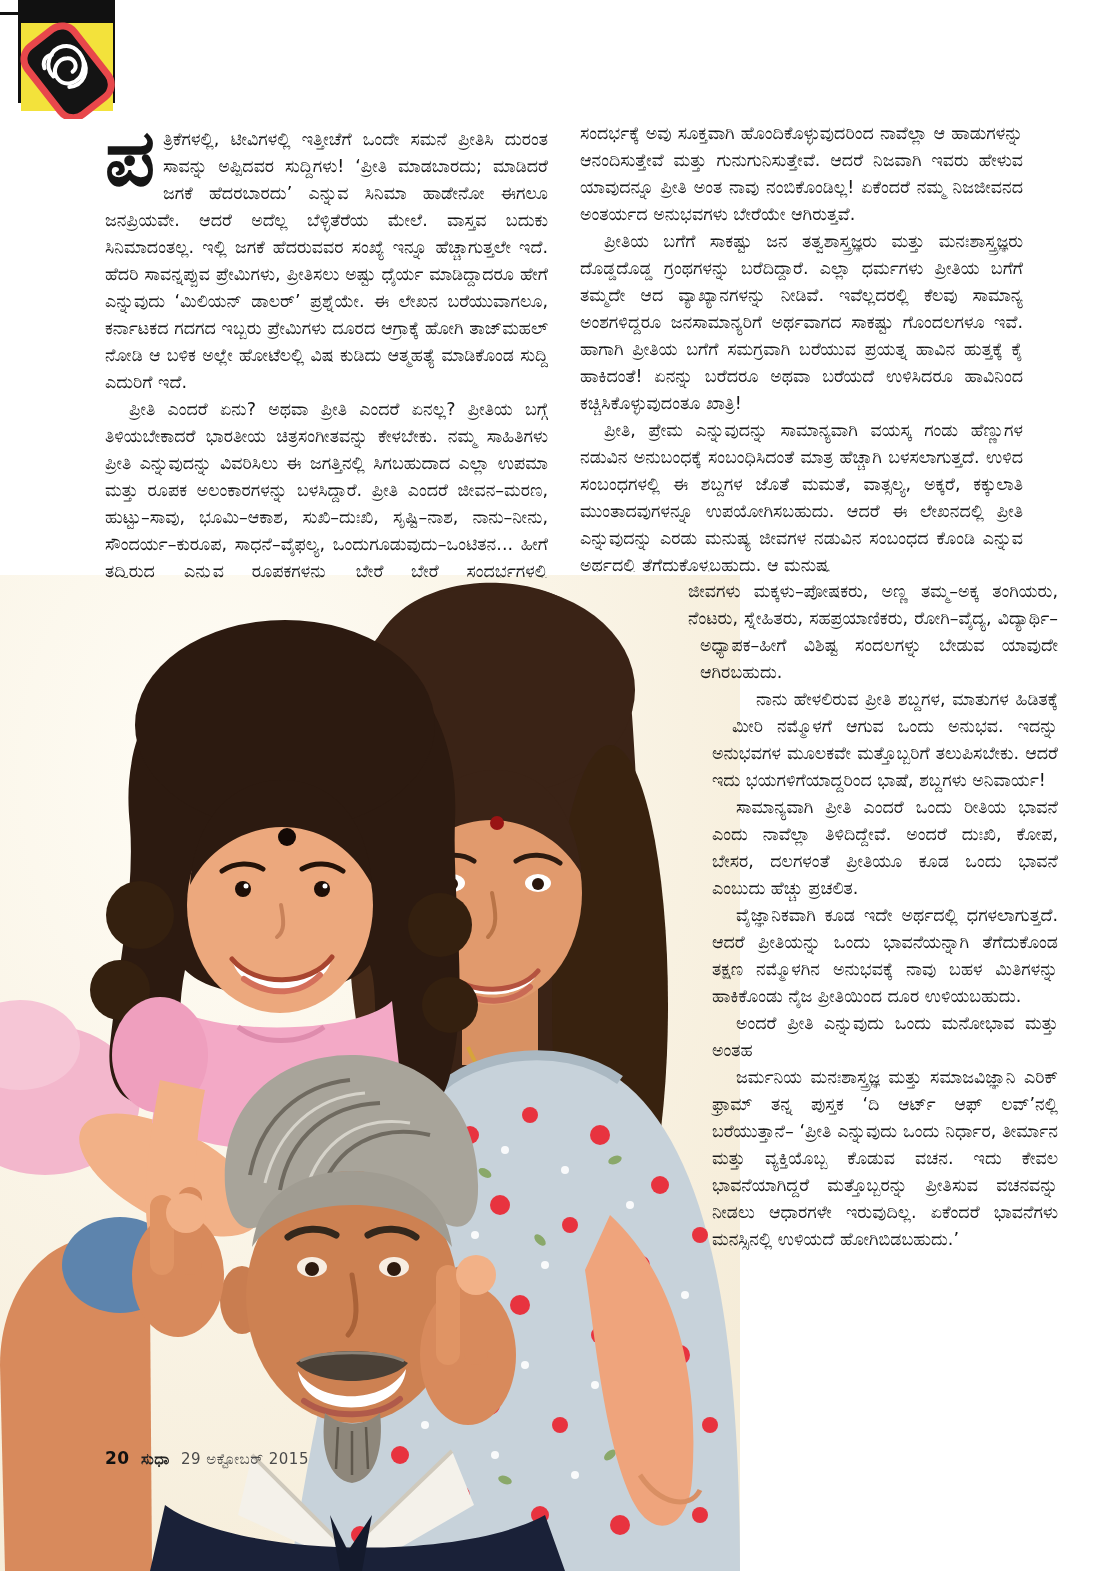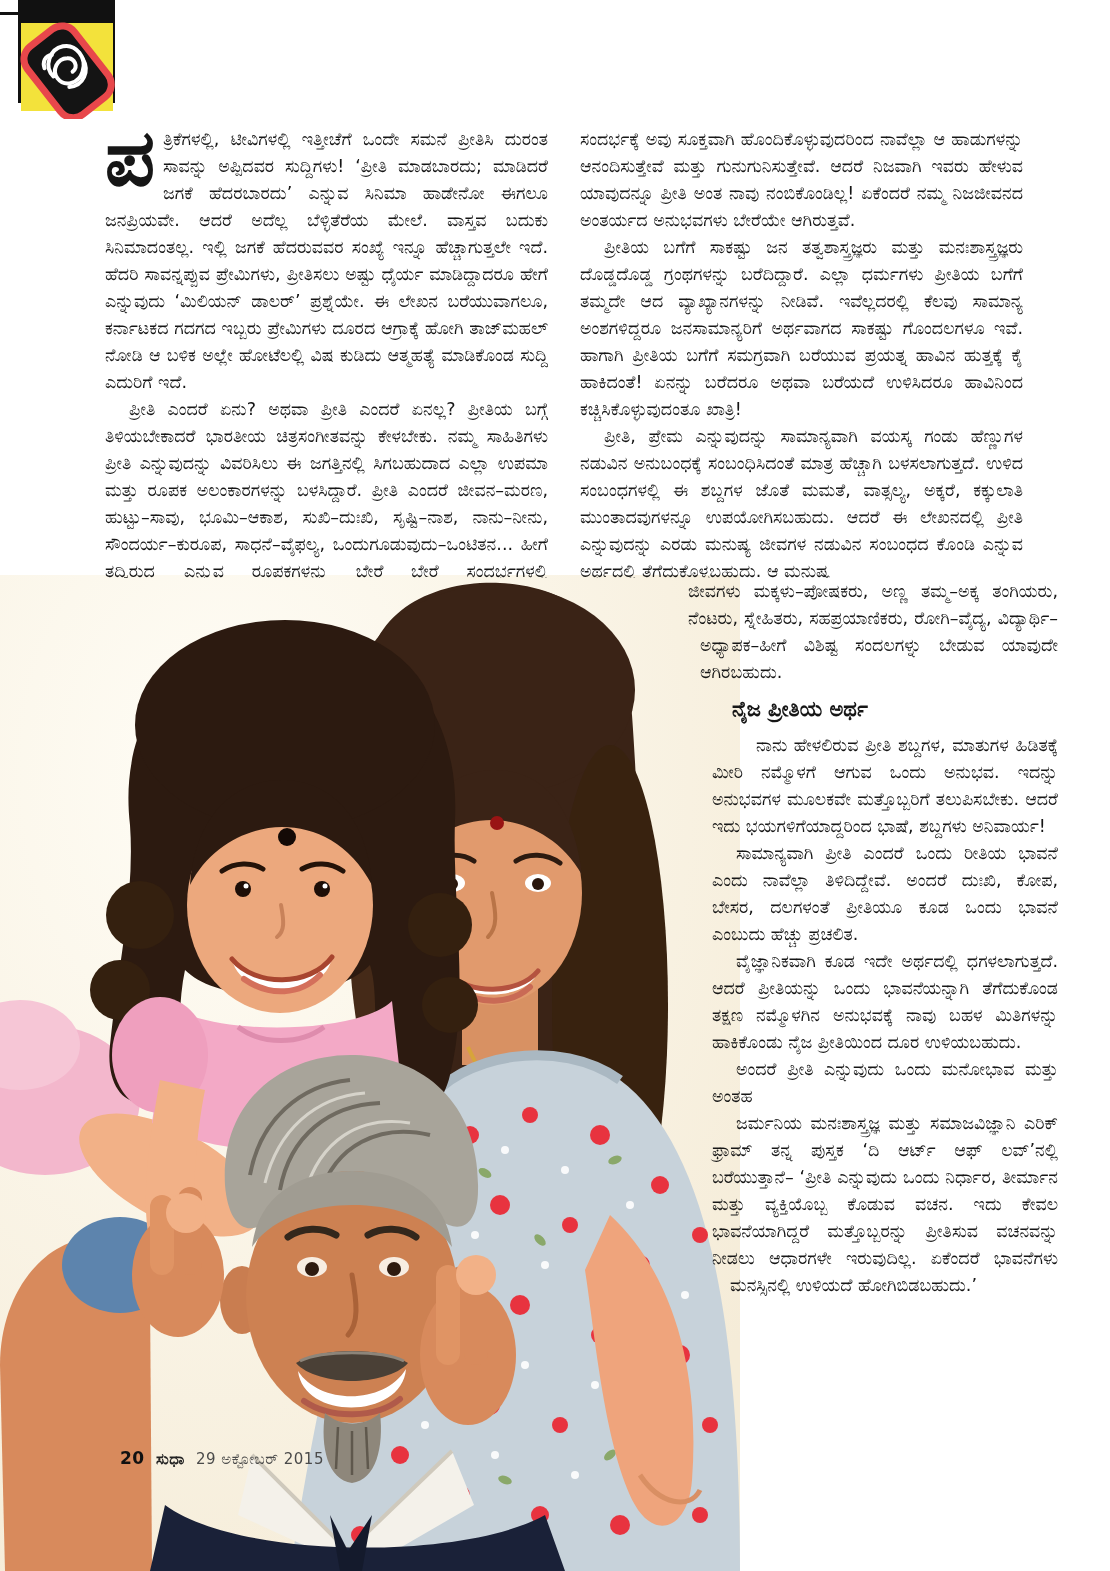--- a/index.html
+++ b/index.html
@@ -11,21 +11,21 @@
   
   .logo-rule{position:absolute;left:0;top:12px;width:19px;height:3px;background:#111;}
   .logo-box{position:absolute;left:18px;top:0;width:97px;height:103px;background:#111;}
   .logo-yellow{position:absolute;left:21px;top:23px;width:92px;height:88px;background:#f3e23b;overflow:visible;}
   .logo-yellow svg{position:absolute;left:-6px;top:-8px;}
   
   .col{position:absolute;text-align:justify;font-size:17.5px;line-height:27px;overflow:hidden;}
   .col p{margin:0;}
   .ind{text-indent:24px;}
   #left-col{left:105px;top:126px;width:443px;height:452px;}
-  #right-col-top{left:580px;top:126px;width:443px;height:452px;}
+  #right-col-top{left:580px;top:120px;width:443px;height:452px;}
   #right-col-wrap{left:580px;top:578px;width:478px;height:865px;overflow:hidden;}
   .dropcap{
     float:left;font-size:78px;line-height:56px;font-weight:bold;
     padding:4px 10px 0 0;letter-spacing:-2px;
   }
   .step{float:left;clear:left;}
   .s1{width:108px;height:28px;}
   .s2{width:62px;height:28px;}
   .s3{width:75px;height:28px;}
   .s4{width:120px;height:30px;}
@@ -34,21 +34,21 @@
   .s7{width:150px;height:120px;}
   .s8{width:60px;height:40px;}
   .section-heading{
     font-weight:bold;font-size:21px;line-height:30px;margin:8px 0 8px 0;text-align:left;
   }
   
   #photo{position:absolute;left:0;top:575px;width:740px;height:996px;z-index:1;}
   .text-layer{z-index:2;}
   
   #footer{
-    position:absolute;left:120px;top:1448px;z-index:3;font-size:15px;
+    position:absolute;left:105px;top:1448px;z-index:3;font-size:15px;
     color:#1c1c1c;letter-spacing:0.5px;white-space:nowrap;
   }
   #footer .pg{font-weight:bold;font-size:17px;color:#111;}
   #footer .mag{font-weight:bold;color:#222;margin-left:6px;}
   #footer .date{color:#4a4a4a;margin-left:6px;}
 </style>
 </head>
 <body>
 
 <div class="logo-rule"></div>
@@ -281,21 +281,20 @@
 <div id="right-col-wrap" class="col text-layer">
   <div class="step s1"></div>
   <div class="step s2"></div>
   <div class="step s3"></div>
   <div class="step s4"></div>
   <div class="step s5"></div>
   <div class="step s6"></div>
   <div class="step s7"></div>
   <div class="step s8"></div>
   <p>ಜೀವಗಳು ಮಕ್ಕಳು–ಪೋಷಕರು, ಅಣ್ಣ ತಮ್ಮ–ಅಕ್ಕ ತಂಗಿಯರು, ನೆಂಟರು, ಸ್ನೇಹಿತರು, ಸಹಪ್ರಯಾಣಿಕರು, ರೋಗಿ–ವೈದ್ಯ, ವಿದ್ಯಾರ್ಥಿ–ಅಧ್ಯಾಪಕ–ಹೀಗೆ ವಿಶಿಷ್ಟ ಸಂದಲಗಳ್ನು ಬೇಡುವ ಯಾವುದೇ ಆಗಿರಬಹುದು.</p>
-  <h2 class="section-heading">ನೈಜ ಪ್ರೀತಿಯ ಅರ್ಥ</h2>
   <p class="ind">ನಾನು ಹೇಳಲಿರುವ ಪ್ರೀತಿ ಶಬ್ದಗಳ, ಮಾತುಗಳ ಹಿಡಿತಕ್ಕೆ ಮೀರಿ ನಮ್ಮೊಳಗೆ ಆಗುವ ಒಂದು ಅನುಭವ. ಇದನ್ನು ಅನುಭವಗಳ ಮೂಲಕವೇ ಮತ್ತೊಬ್ಬರಿಗೆ ತಲುಪಿಸಬೇಕು. ಆದರೆ ಇದು ಭಯಗಳಿಗೆಯಾದ್ದರಿಂದ ಭಾಷೆ, ಶಬ್ದಗಳು ಅನಿವಾರ್ಯ!</p>
   <p class="ind">ಸಾಮಾನ್ಯವಾಗಿ ಪ್ರೀತಿ ಎಂದರೆ ಒಂದು ರೀತಿಯ ಭಾವನೆ ಎಂದು ನಾವೆಲ್ಲಾ ತಿಳಿದಿದ್ದೇವೆ. ಅಂದರೆ ದುಃಖಿ, ಕೋಪ, ಬೇಸರ, ದಲಗಳಂತೆ ಪ್ರೀತಿಯೂ ಕೂಡ ಒಂದು ಭಾವನೆ ಎಂಬುದು ಹೆಚ್ಚು ಪ್ರಚಲಿತ.</p>
   <p class="ind">ವೈಜ್ಞಾನಿಕವಾಗಿ ಕೂಡ ಇದೇ ಅರ್ಥದಲ್ಲಿ ಧಗಳಲಾಗುತ್ತದೆ. ಆದರೆ ಪ್ರೀತಿಯನ್ನು ಒಂದು ಭಾವನೆಯನ್ನಾಗಿ ತೆಗೆದುಕೊಂಡ ತಕ್ಷಣ ನಮ್ಮೊಳಗಿನ ಅನುಭವಕ್ಕೆ ನಾವು ಬಹಳ ಮಿತಿಗಳನ್ನು ಹಾಕಿಕೊಂಡು ನೈಜ ಪ್ರೀತಿಯಿಂದ ದೂರ ಉಳಿಯಬಹುದು.</p>
   <p class="ind">ಅಂದರೆ ಪ್ರೀತಿ ಎನ್ನುವುದು ಒಂದು ಮನೋಭಾವ ಮತ್ತು ಅಂತಹ</p>
   <p class="ind">ಜರ್ಮನಿಯ ಮನಃಶಾಸ್ತ್ರಜ್ಞ ಮತ್ತು ಸಮಾಜವಿಜ್ಞಾನಿ ಎರಿಕ್ ಫ್ರಾಮ್ ತನ್ನ ಪುಸ್ತಕ ‘ದಿ ಆರ್ಟ್ ಆಫ್ ಲವ್’ನಲ್ಲಿ ಬರೆಯುತ್ತಾನೆ– ‘ಪ್ರೀತಿ ಎನ್ನುವುದು ಒಂದು ನಿರ್ಧಾರ, ತೀರ್ಮಾನ ಮತ್ತು ವ್ಯಕ್ತಿಯೊಬ್ಬ ಕೊಡುವ ವಚನ. ಇದು ಕೇವಲ ಭಾವನೆಯಾಗಿದ್ದರೆ ಮತ್ತೊಬ್ಬರನ್ನು ಪ್ರೀತಿಸುವ ವಚನವನ್ನು ನೀಡಲು ಆಧಾರಗಳೇ ಇರುವುದಿಲ್ಲ. ಏಕೆಂದರೆ ಭಾವನೆಗಳು ಮನಸ್ಸಿನಲ್ಲಿ ಉಳಿಯದೆ ಹೋಗಿಬಿಡಬಹುದು.’</p>
 </div>
 
 <div id="footer">
   <span class="pg">20</span>
   <span class="mag">ಸುಧಾ</span>

